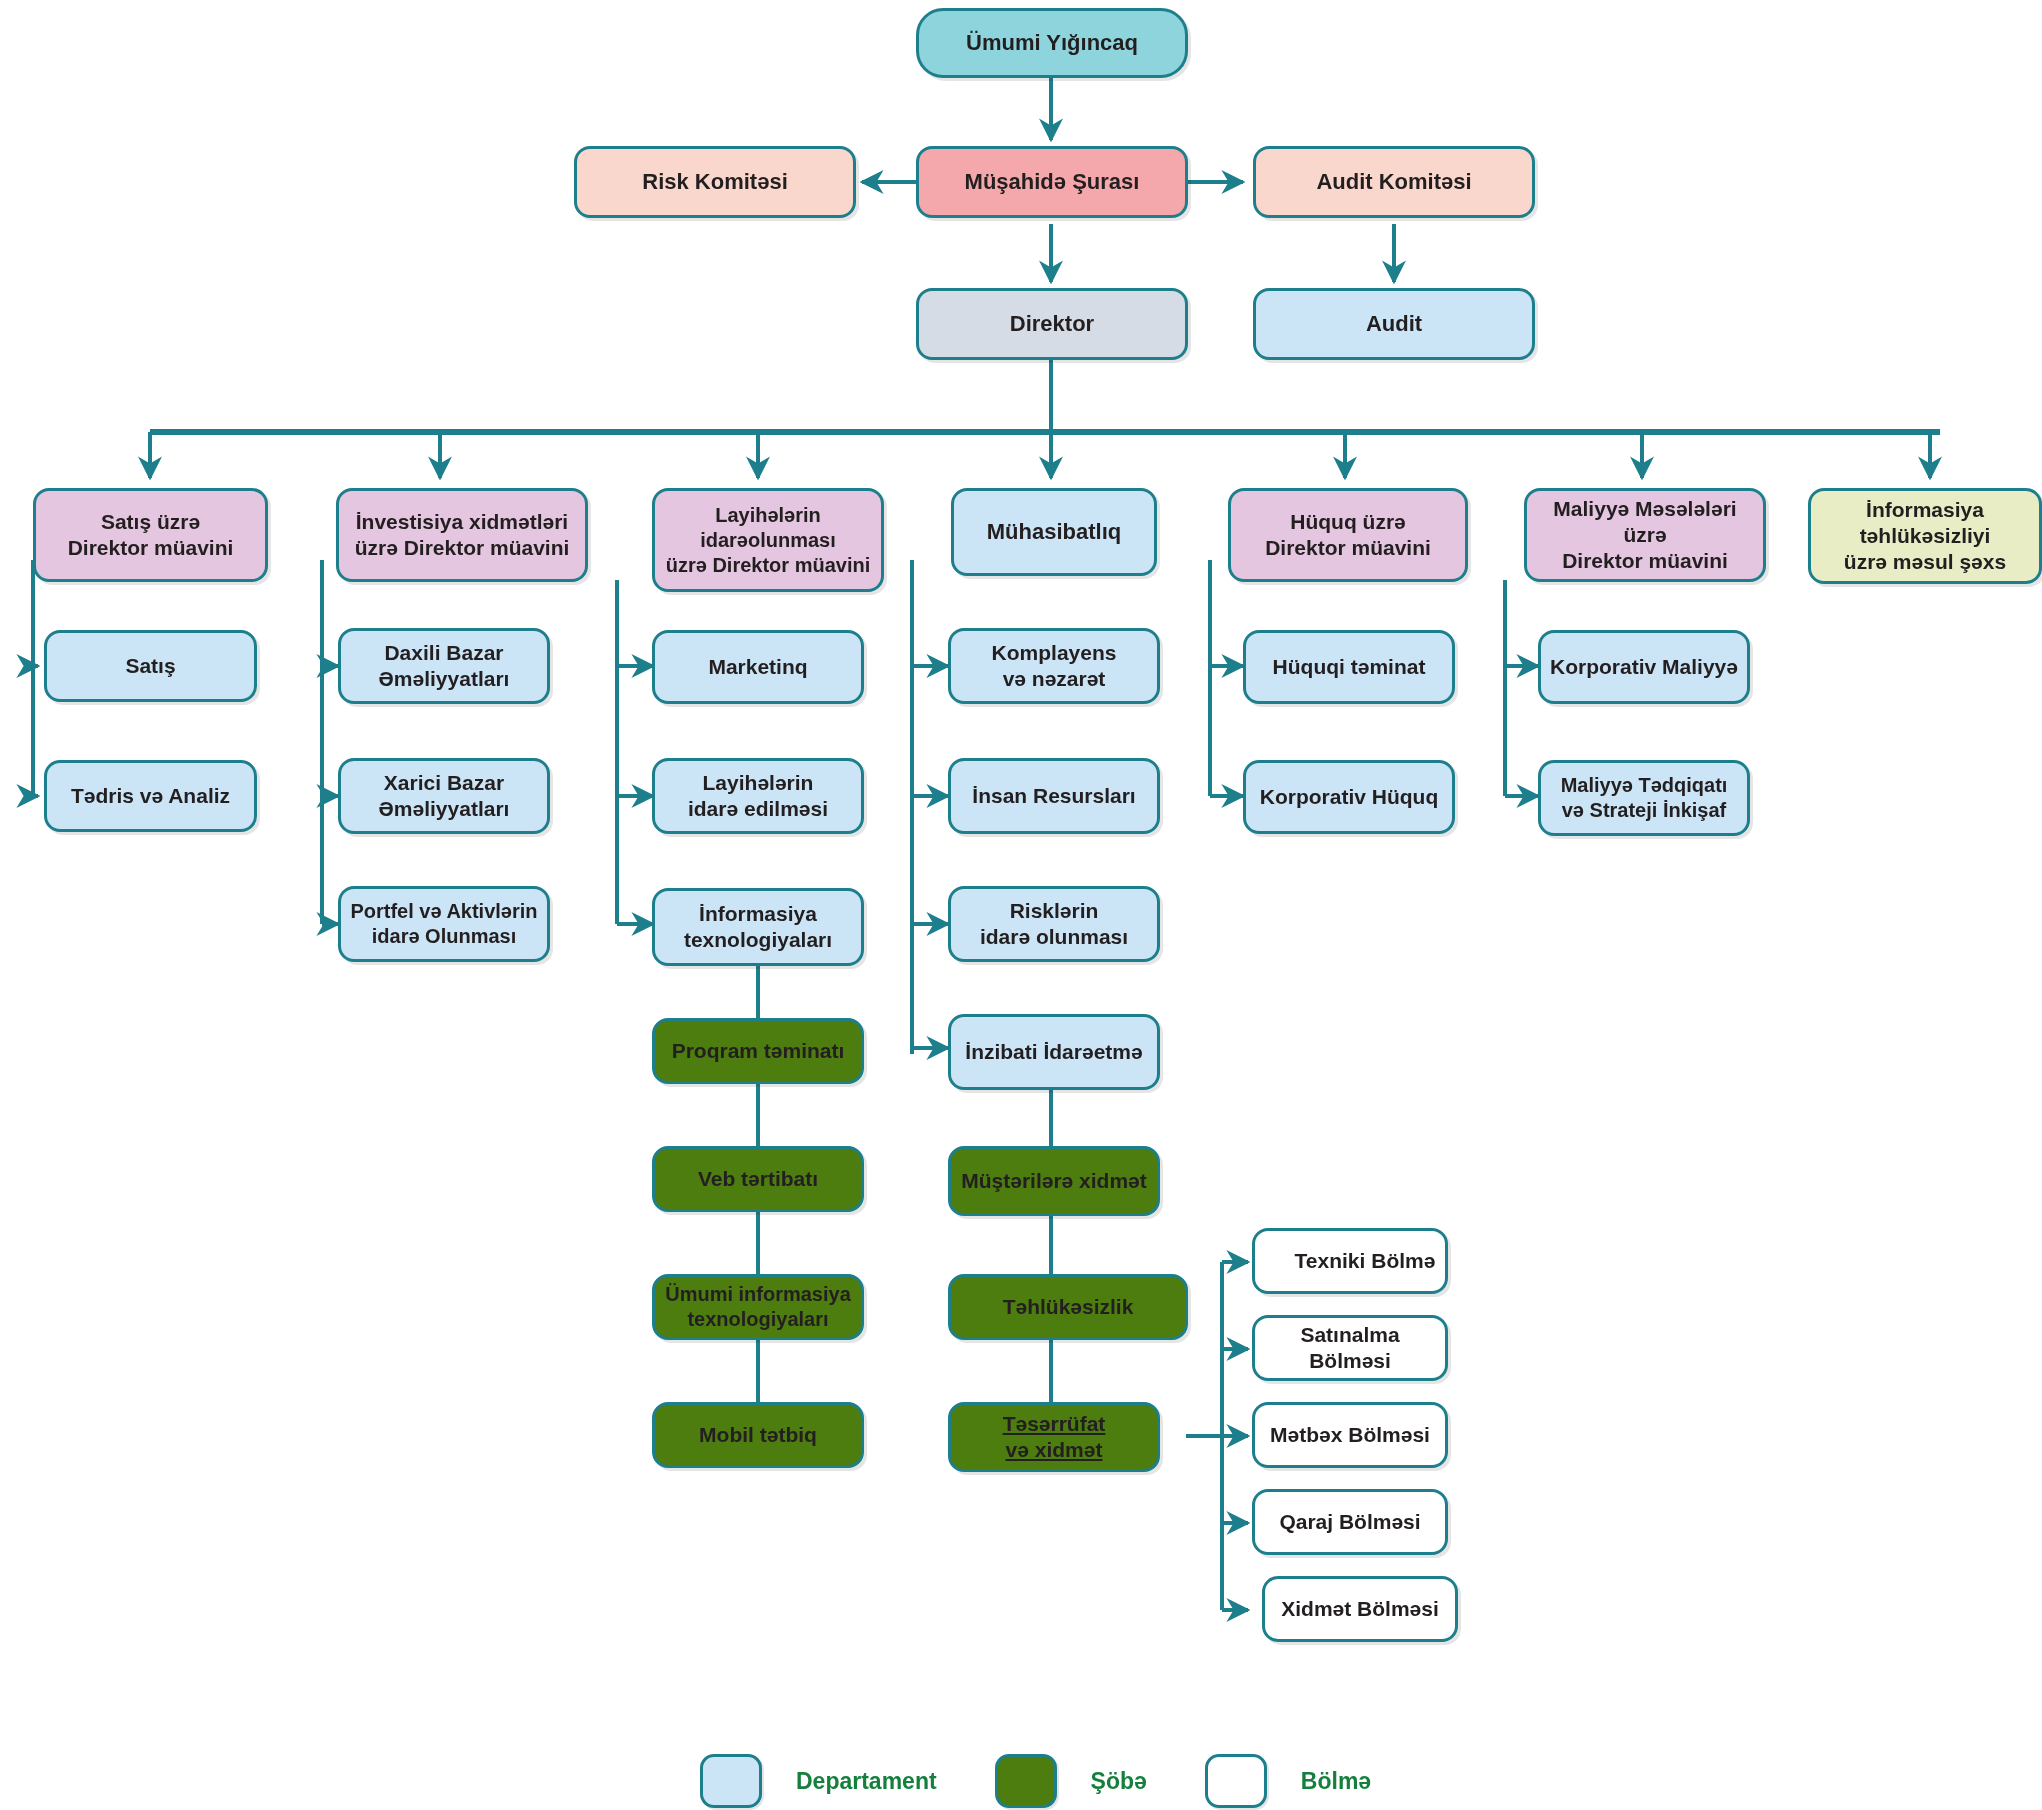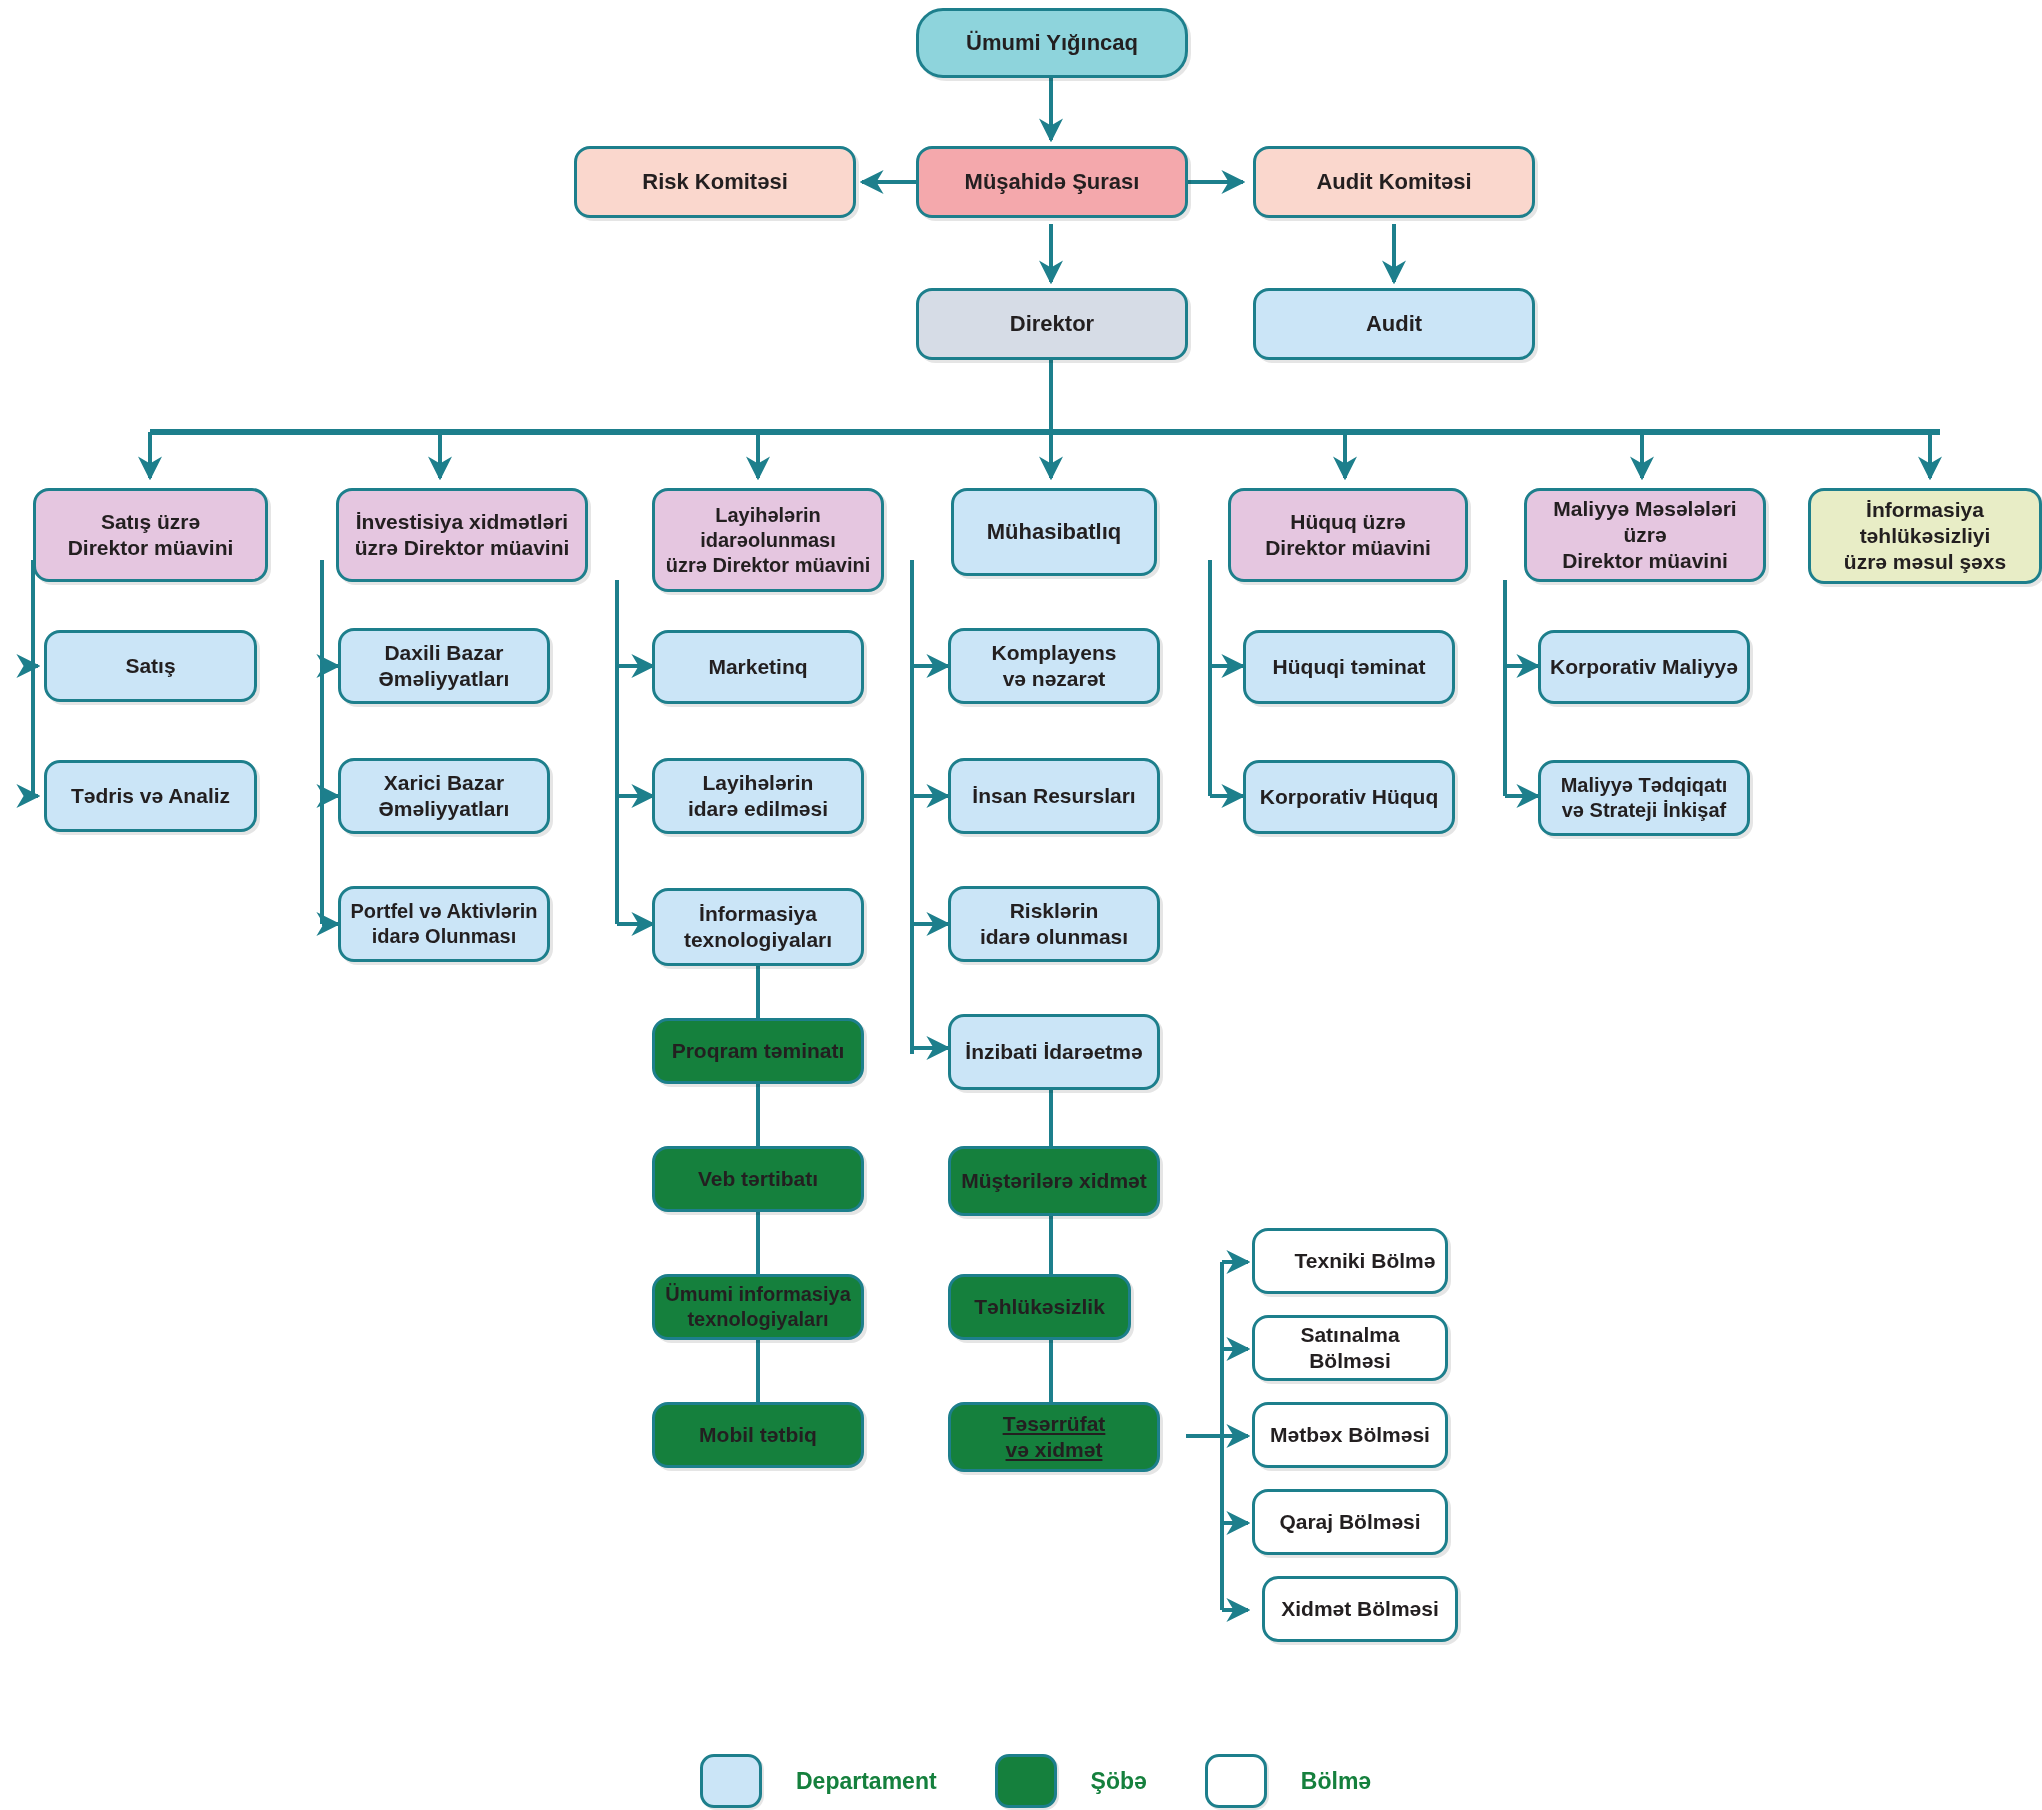--- a/index.html
+++ b/index.html
@@ -41,21 +41,21 @@
   }
   .node .lbl { display: block; }
 
   
   .f-teal      { background: #8ed4dc; border-radius: 27px; }
   .f-pink      { background: #f4a8ac; }
   .f-peach     { background: #fad7cd; }
   .f-gray      { background: #d6dce6; }
   .f-blue      { background: #cbe5f7; }
   .f-purple    { background: #e5c6e0; }
-  .f-green     { background: #15803d; }
+  .f-green     { background: #4d7c0f; }
   .f-olive     { background: #e8edc6; }
   .f-white     { background: #ffffff; }
 
   .fs-22 { font-size: 22px; }
   .fs-21 { font-size: 21px; }
   .fs-20 { font-size: 20px; }
 
   
   #legend {
     position: absolute;
@@ -302,21 +302,21 @@
   </div>
 
   <div class="node f-blue fs-21" style="left:948px; top:1014px; width:212px; height:76px;">
     <span class="lbl">İnzibati İdarəetmə</span>
   </div>
 
   <div class="node f-green fs-21" style="left:948px; top:1146px; width:212px; height:70px;">
     <span class="lbl">Müştərilərə xidmət</span>
   </div>
 
-  <div class="node f-green fs-21" style="left:948px; top:1274px; width:183px; height:66px;">
+  <div class="node f-green fs-21" style="left:948px; top:1274px; width:240px; height:66px;">
     <span class="lbl">Təhlükəsizlik</span>
   </div>
 
   <div class="node f-green fs-21" style="left:948px; top:1402px; width:212px; height:70px; white-space:pre-line;text-decoration:underline;">
     <span class="lbl">Təsərrüfat
 və xidmət</span>
   </div>
 
   <div class="node f-blue fs-21" style="left:1243px; top:630px; width:212px; height:74px;">
     <span class="lbl">Hüquqi təminat</span>

